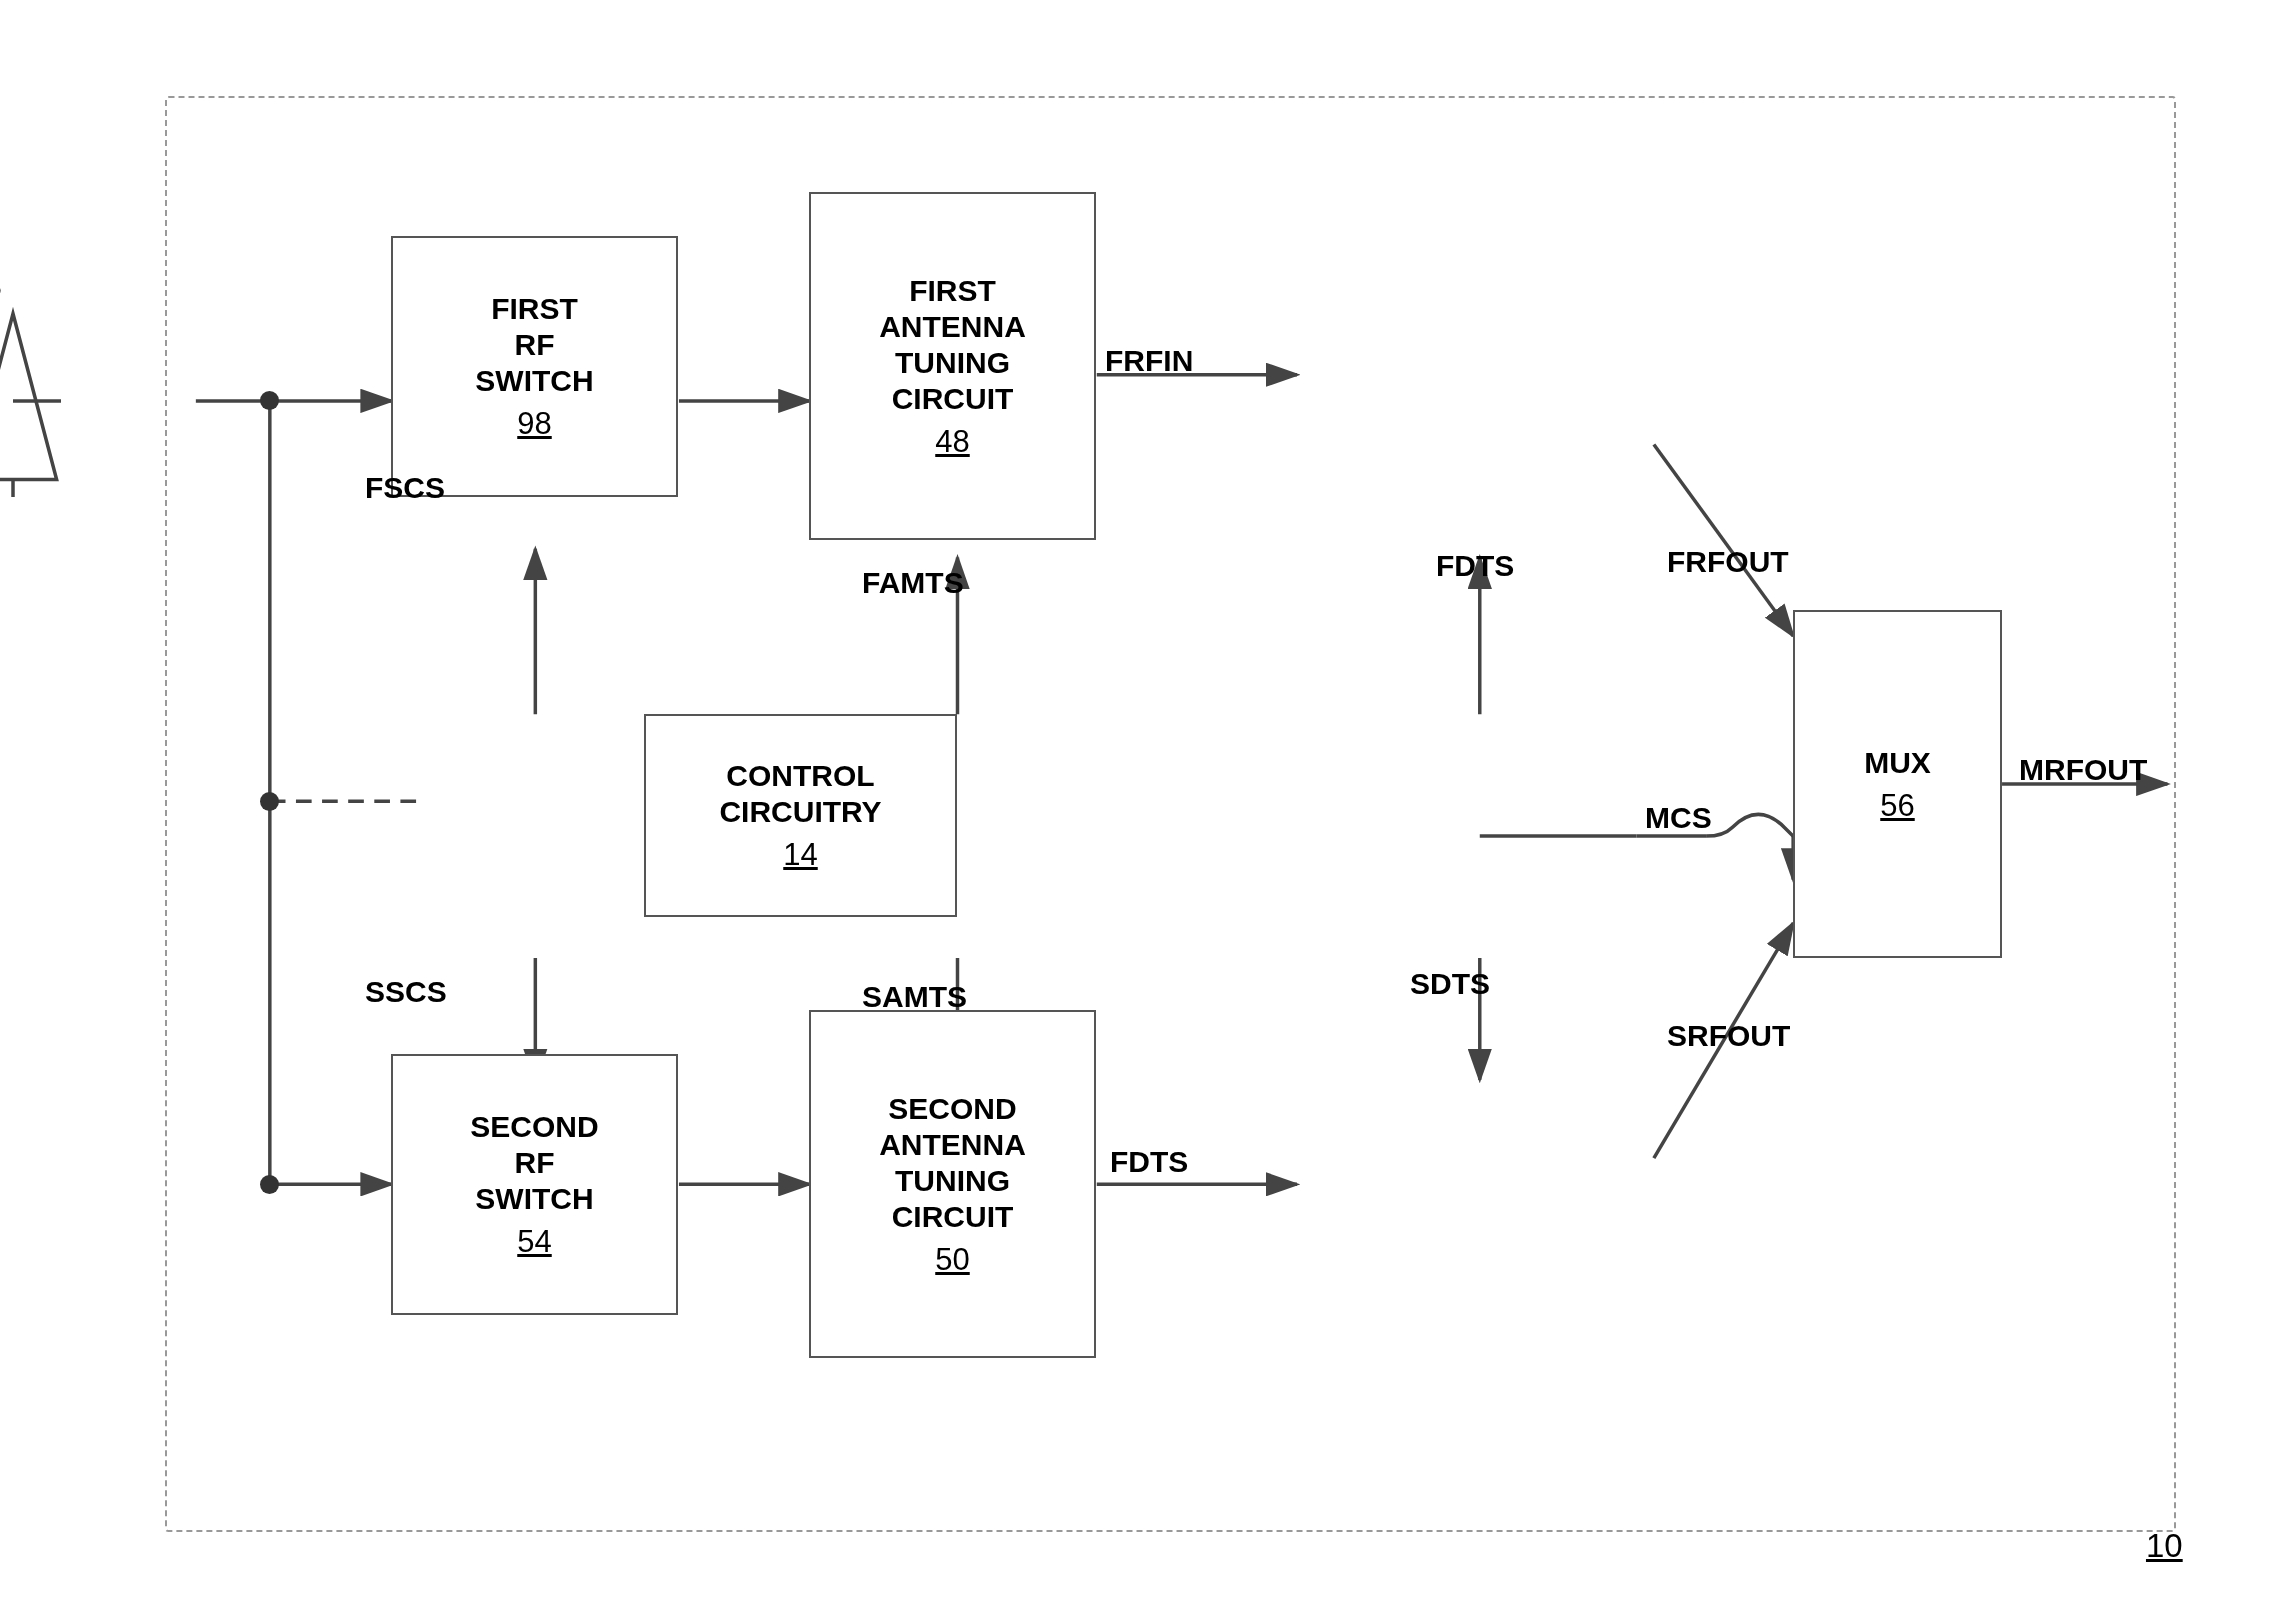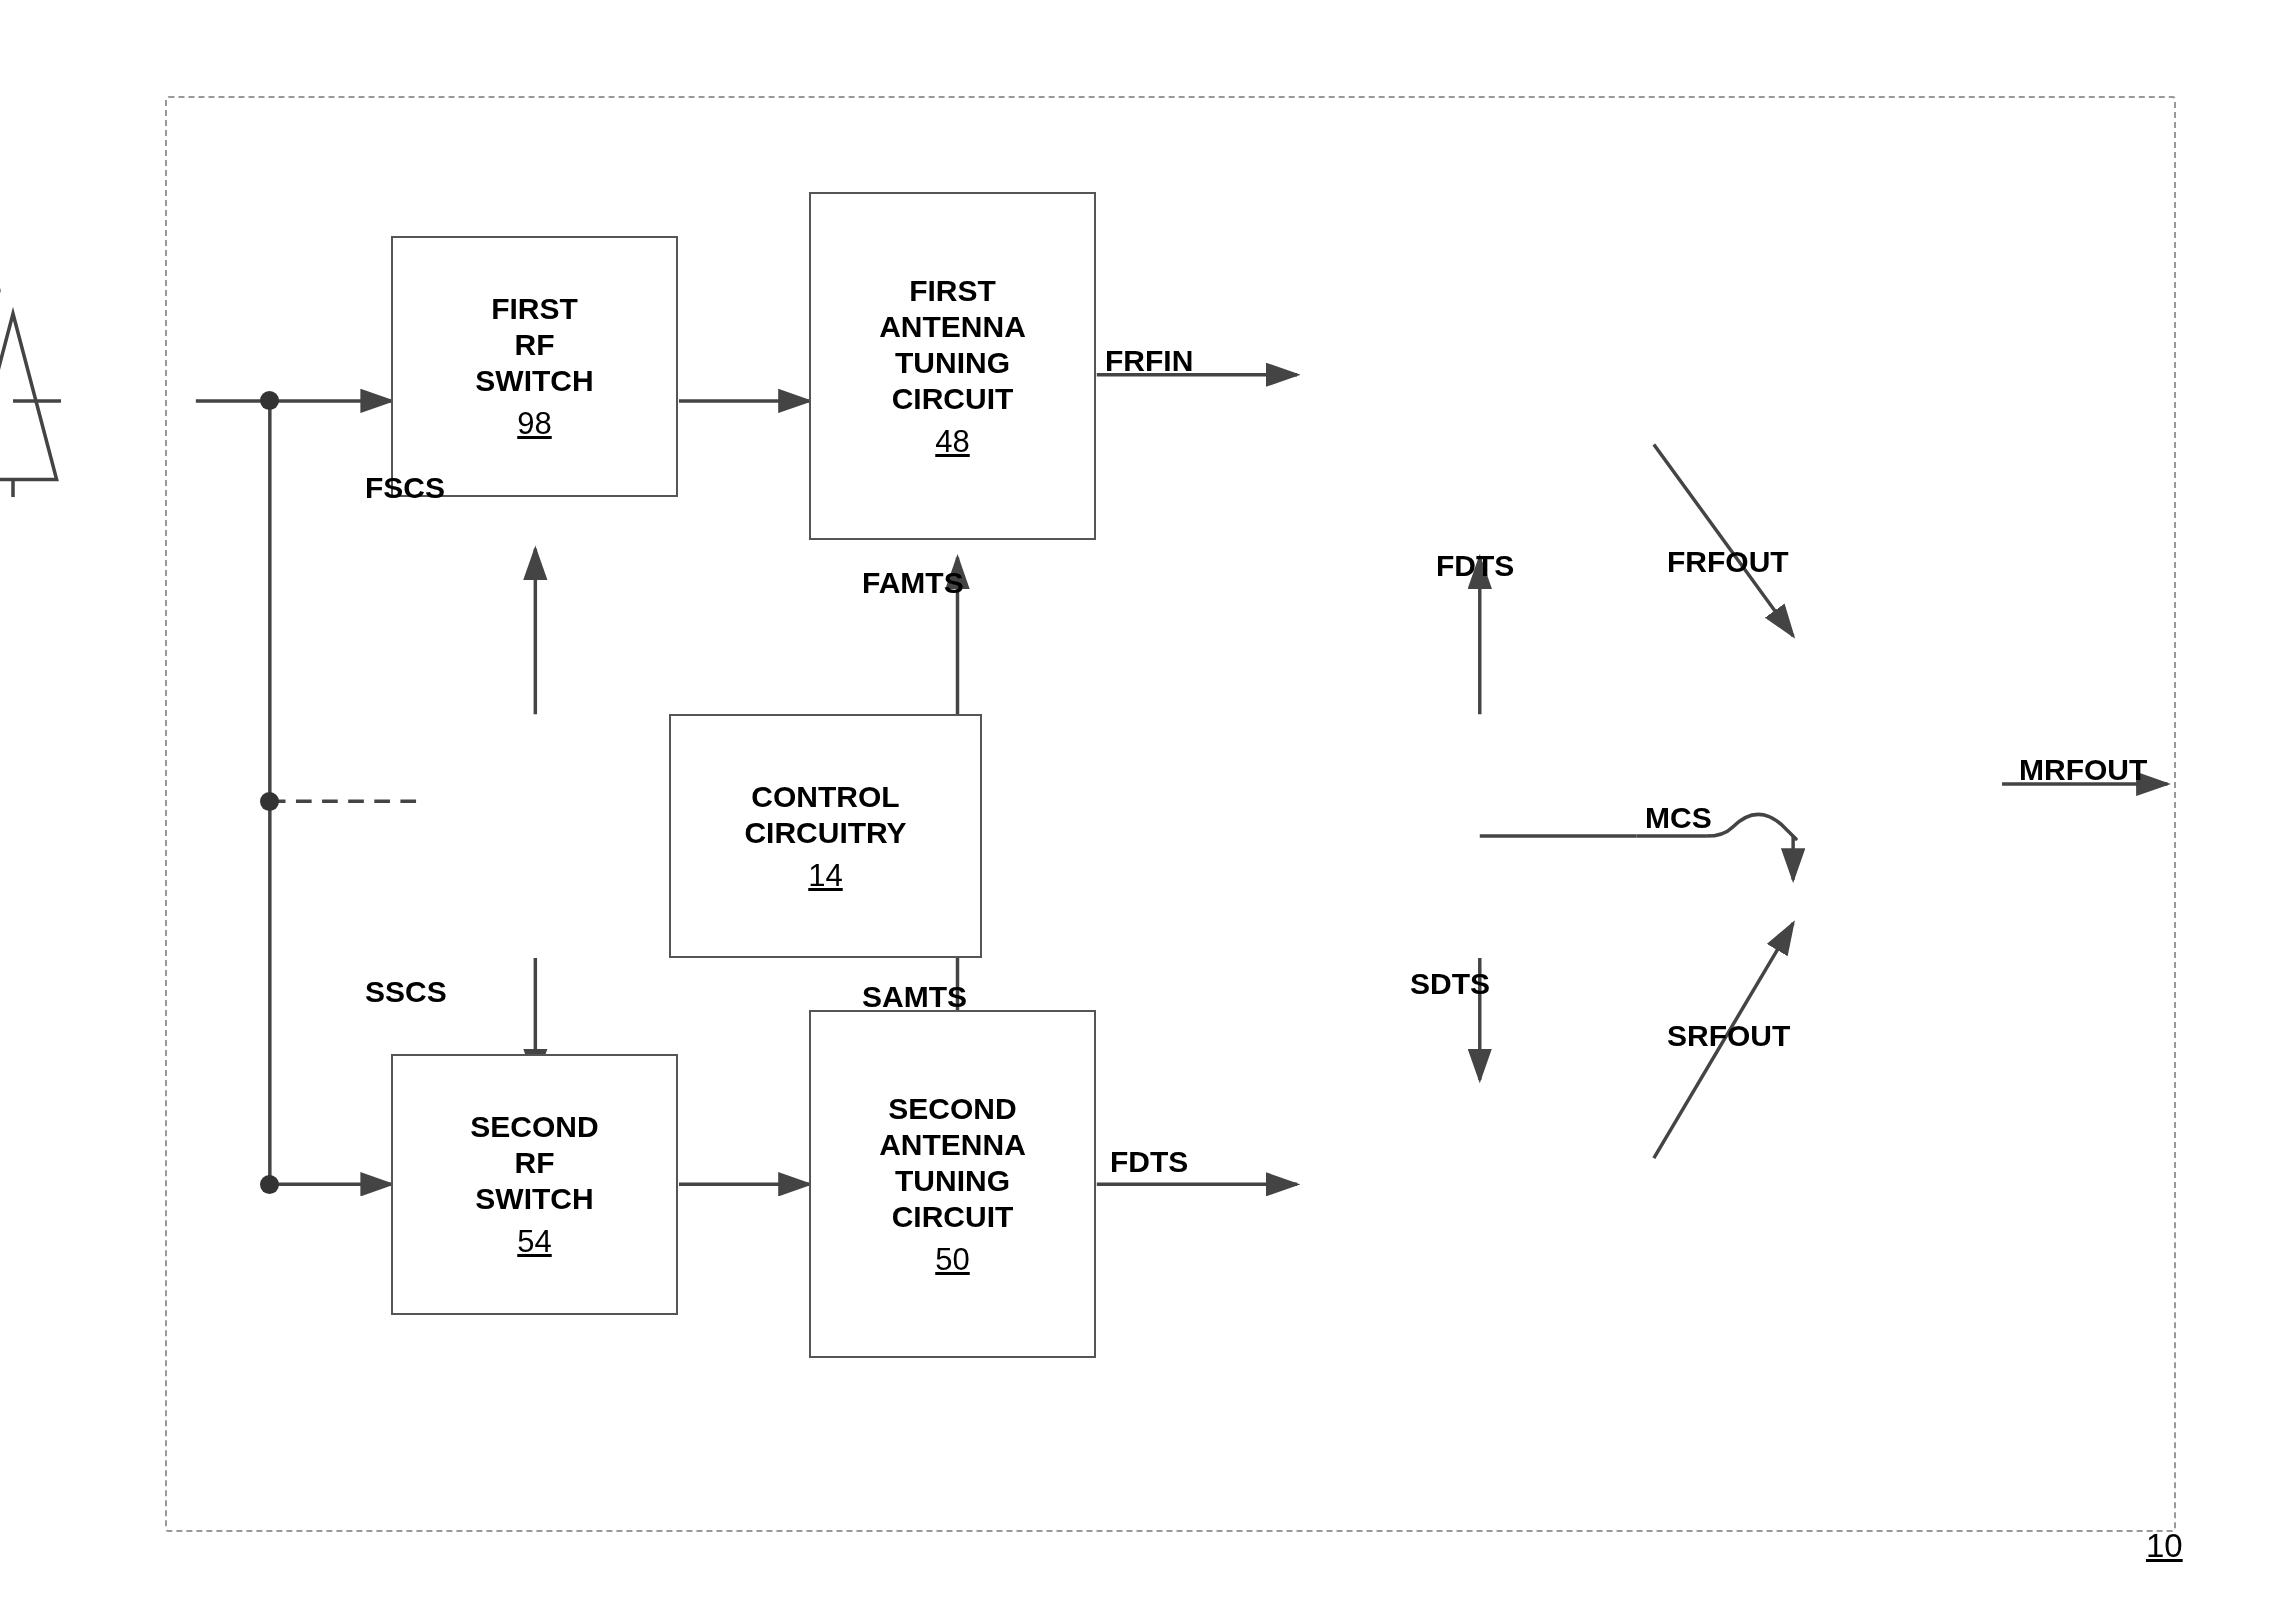--- a/index.html
+++ b/index.html
@@ -181,25 +181,29 @@
     <div class="block-title">FIRST<br>RF<br>SWITCH</div>
     <div class="block-num">98</div>
   </div>
 
   <div class="block" style="top:148px; left:757px; width:287px; height:348px;">
     <div class="block-title">FIRST<br>ANTENNA<br>TUNING<br>CIRCUIT</div>
     <div class="block-num">48</div>
   </div>
 
 
-  <div class="block" style="top:670px; left:592px; width:313px; height:244px;margin-left:25px;">
+  <div class="block" style="top:670px; left:592px; width:313px; height:203px;">
     <div class="block-title">CONTROL<br>CIRCUITRY</div>
     <div class="block-num">14</div>
   </div>
 
+  <div class="block" style="top:566px; left:1741px; width:209px; height:348px;">
+    <div class="block-title">MUX</div>
+    <div class="block-num">56</div>
+  </div>
 
   <div class="block" style="top:1010px; left:339px; width:287px; height:261px;">
     <div class="block-title">SECOND<br>RF<br>SWITCH</div>
     <div class="block-num">54</div>
   </div>
 
   <div class="block" style="top:966px; left:757px; width:287px; height:348px;">
     <div class="block-title">SECOND<br>ANTENNA<br>TUNING<br>CIRCUIT</div>
     <div class="block-num">50</div>
   </div>

